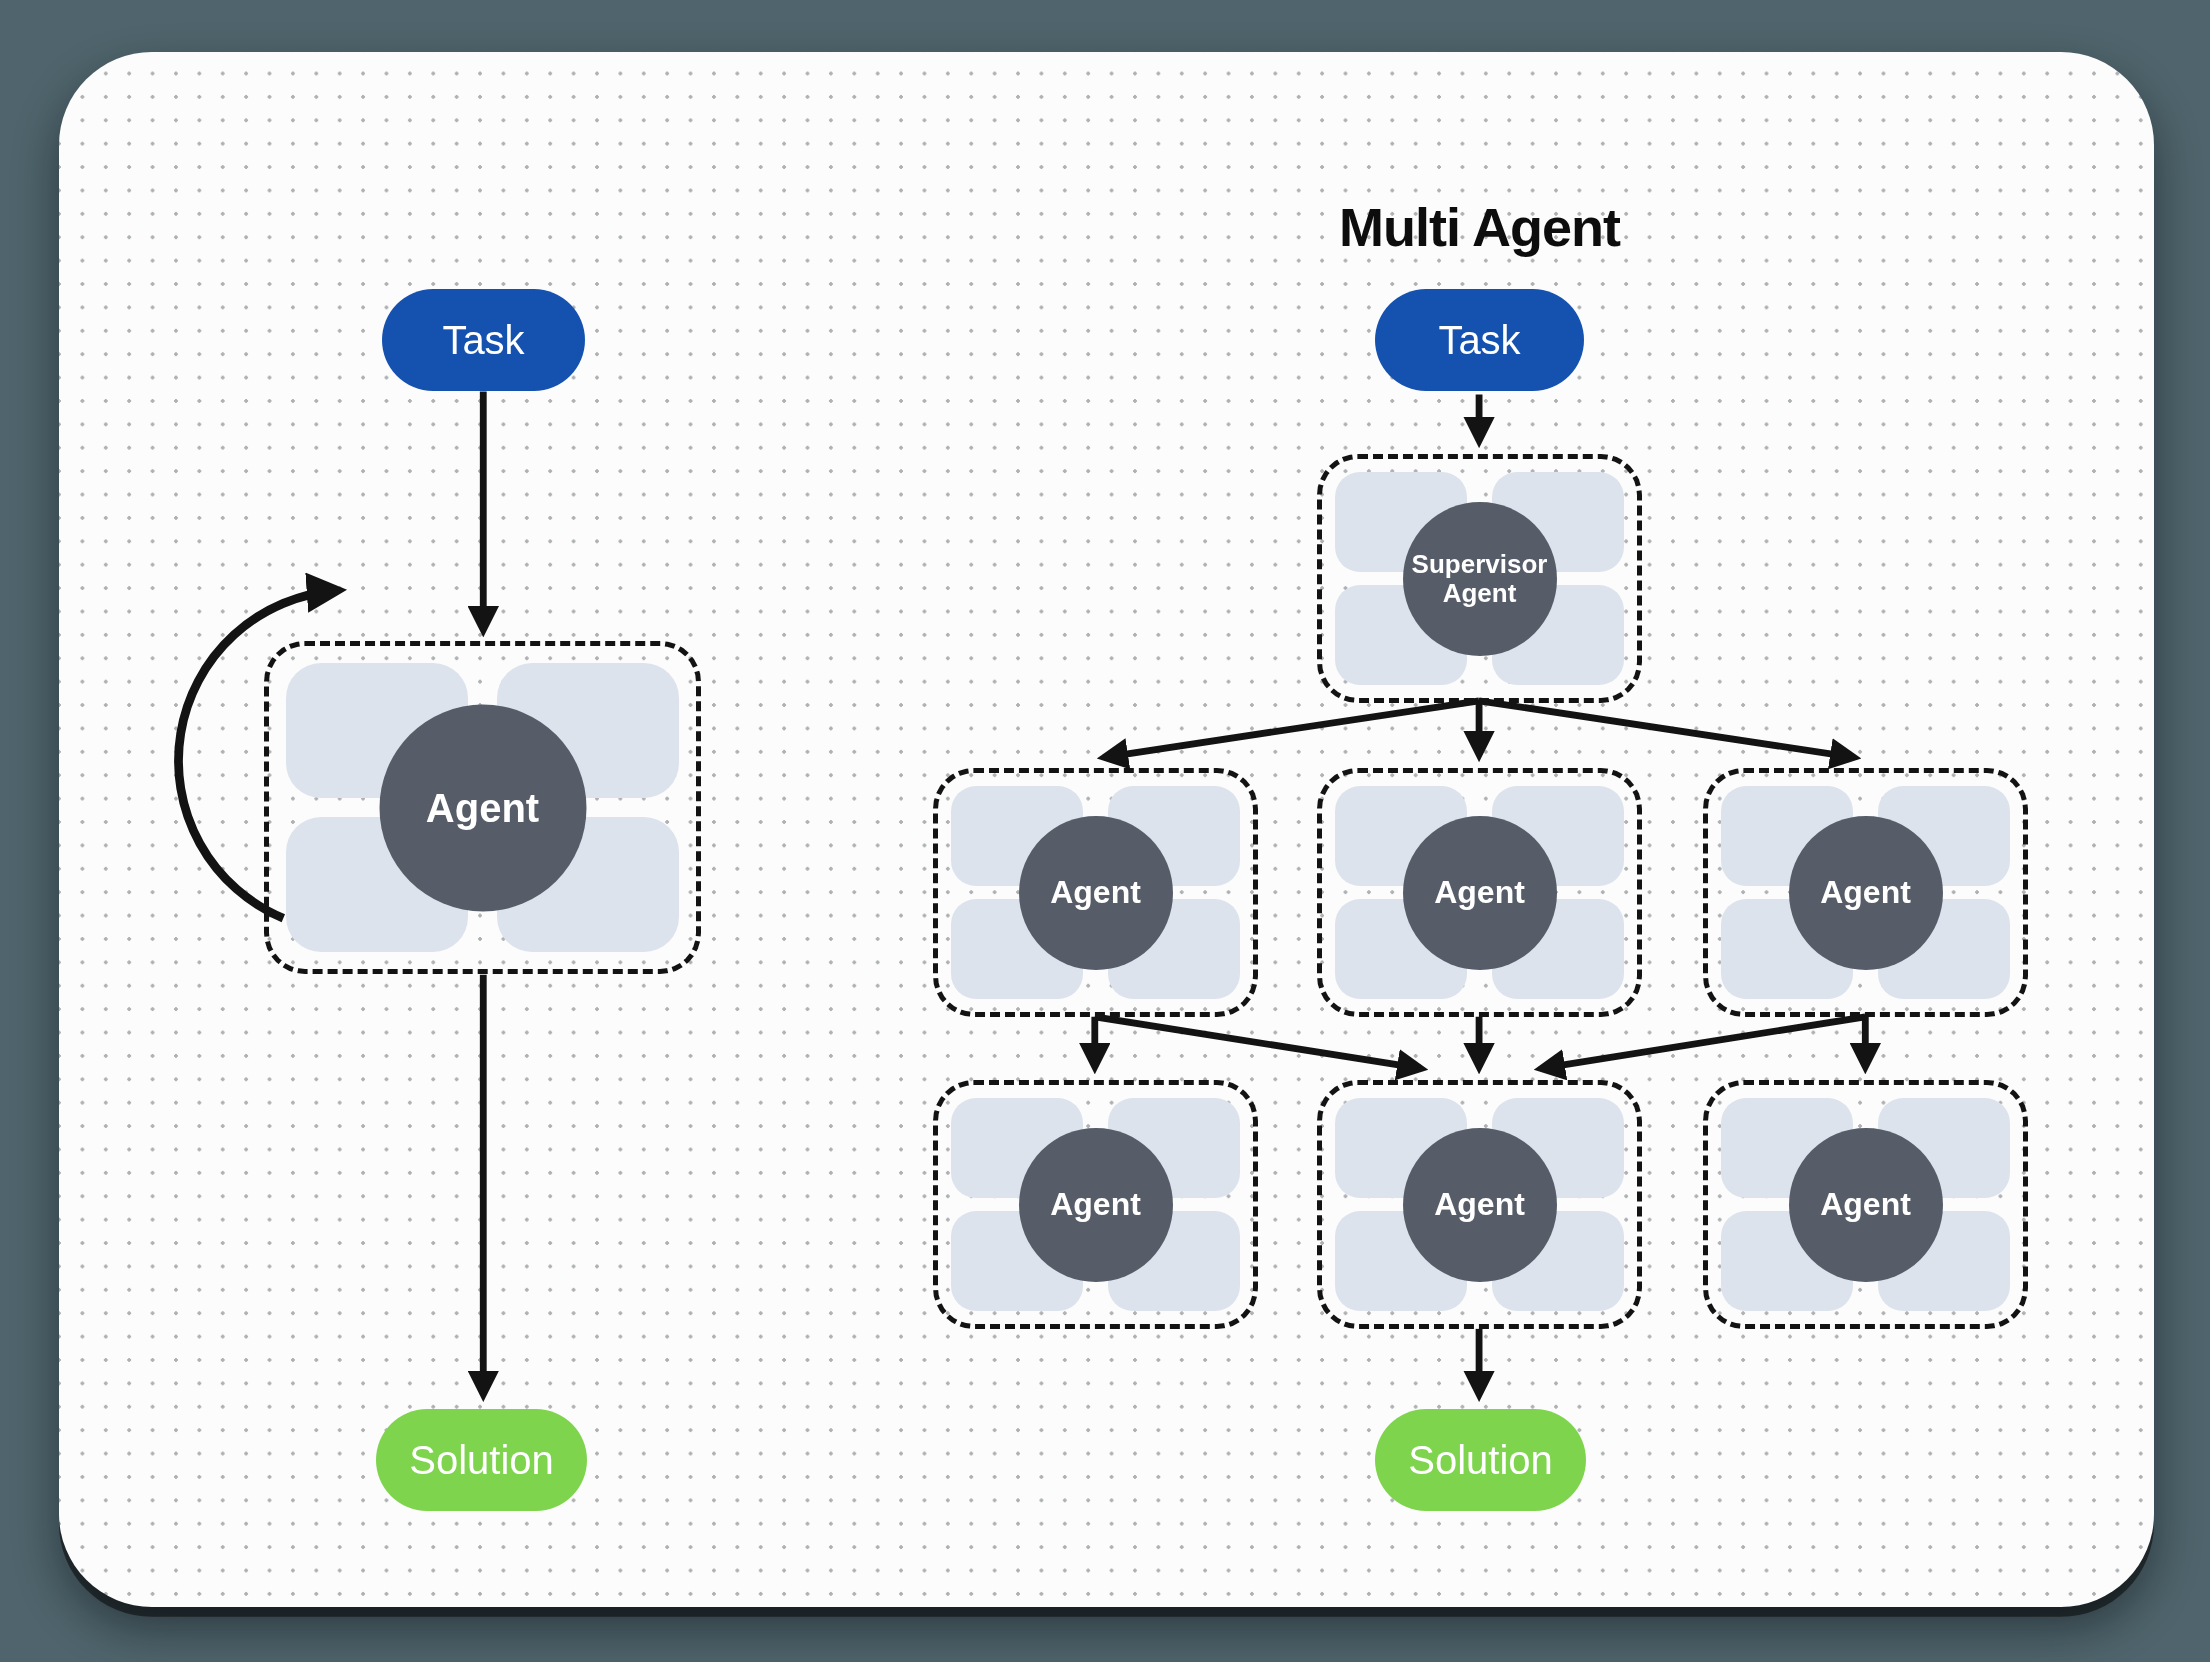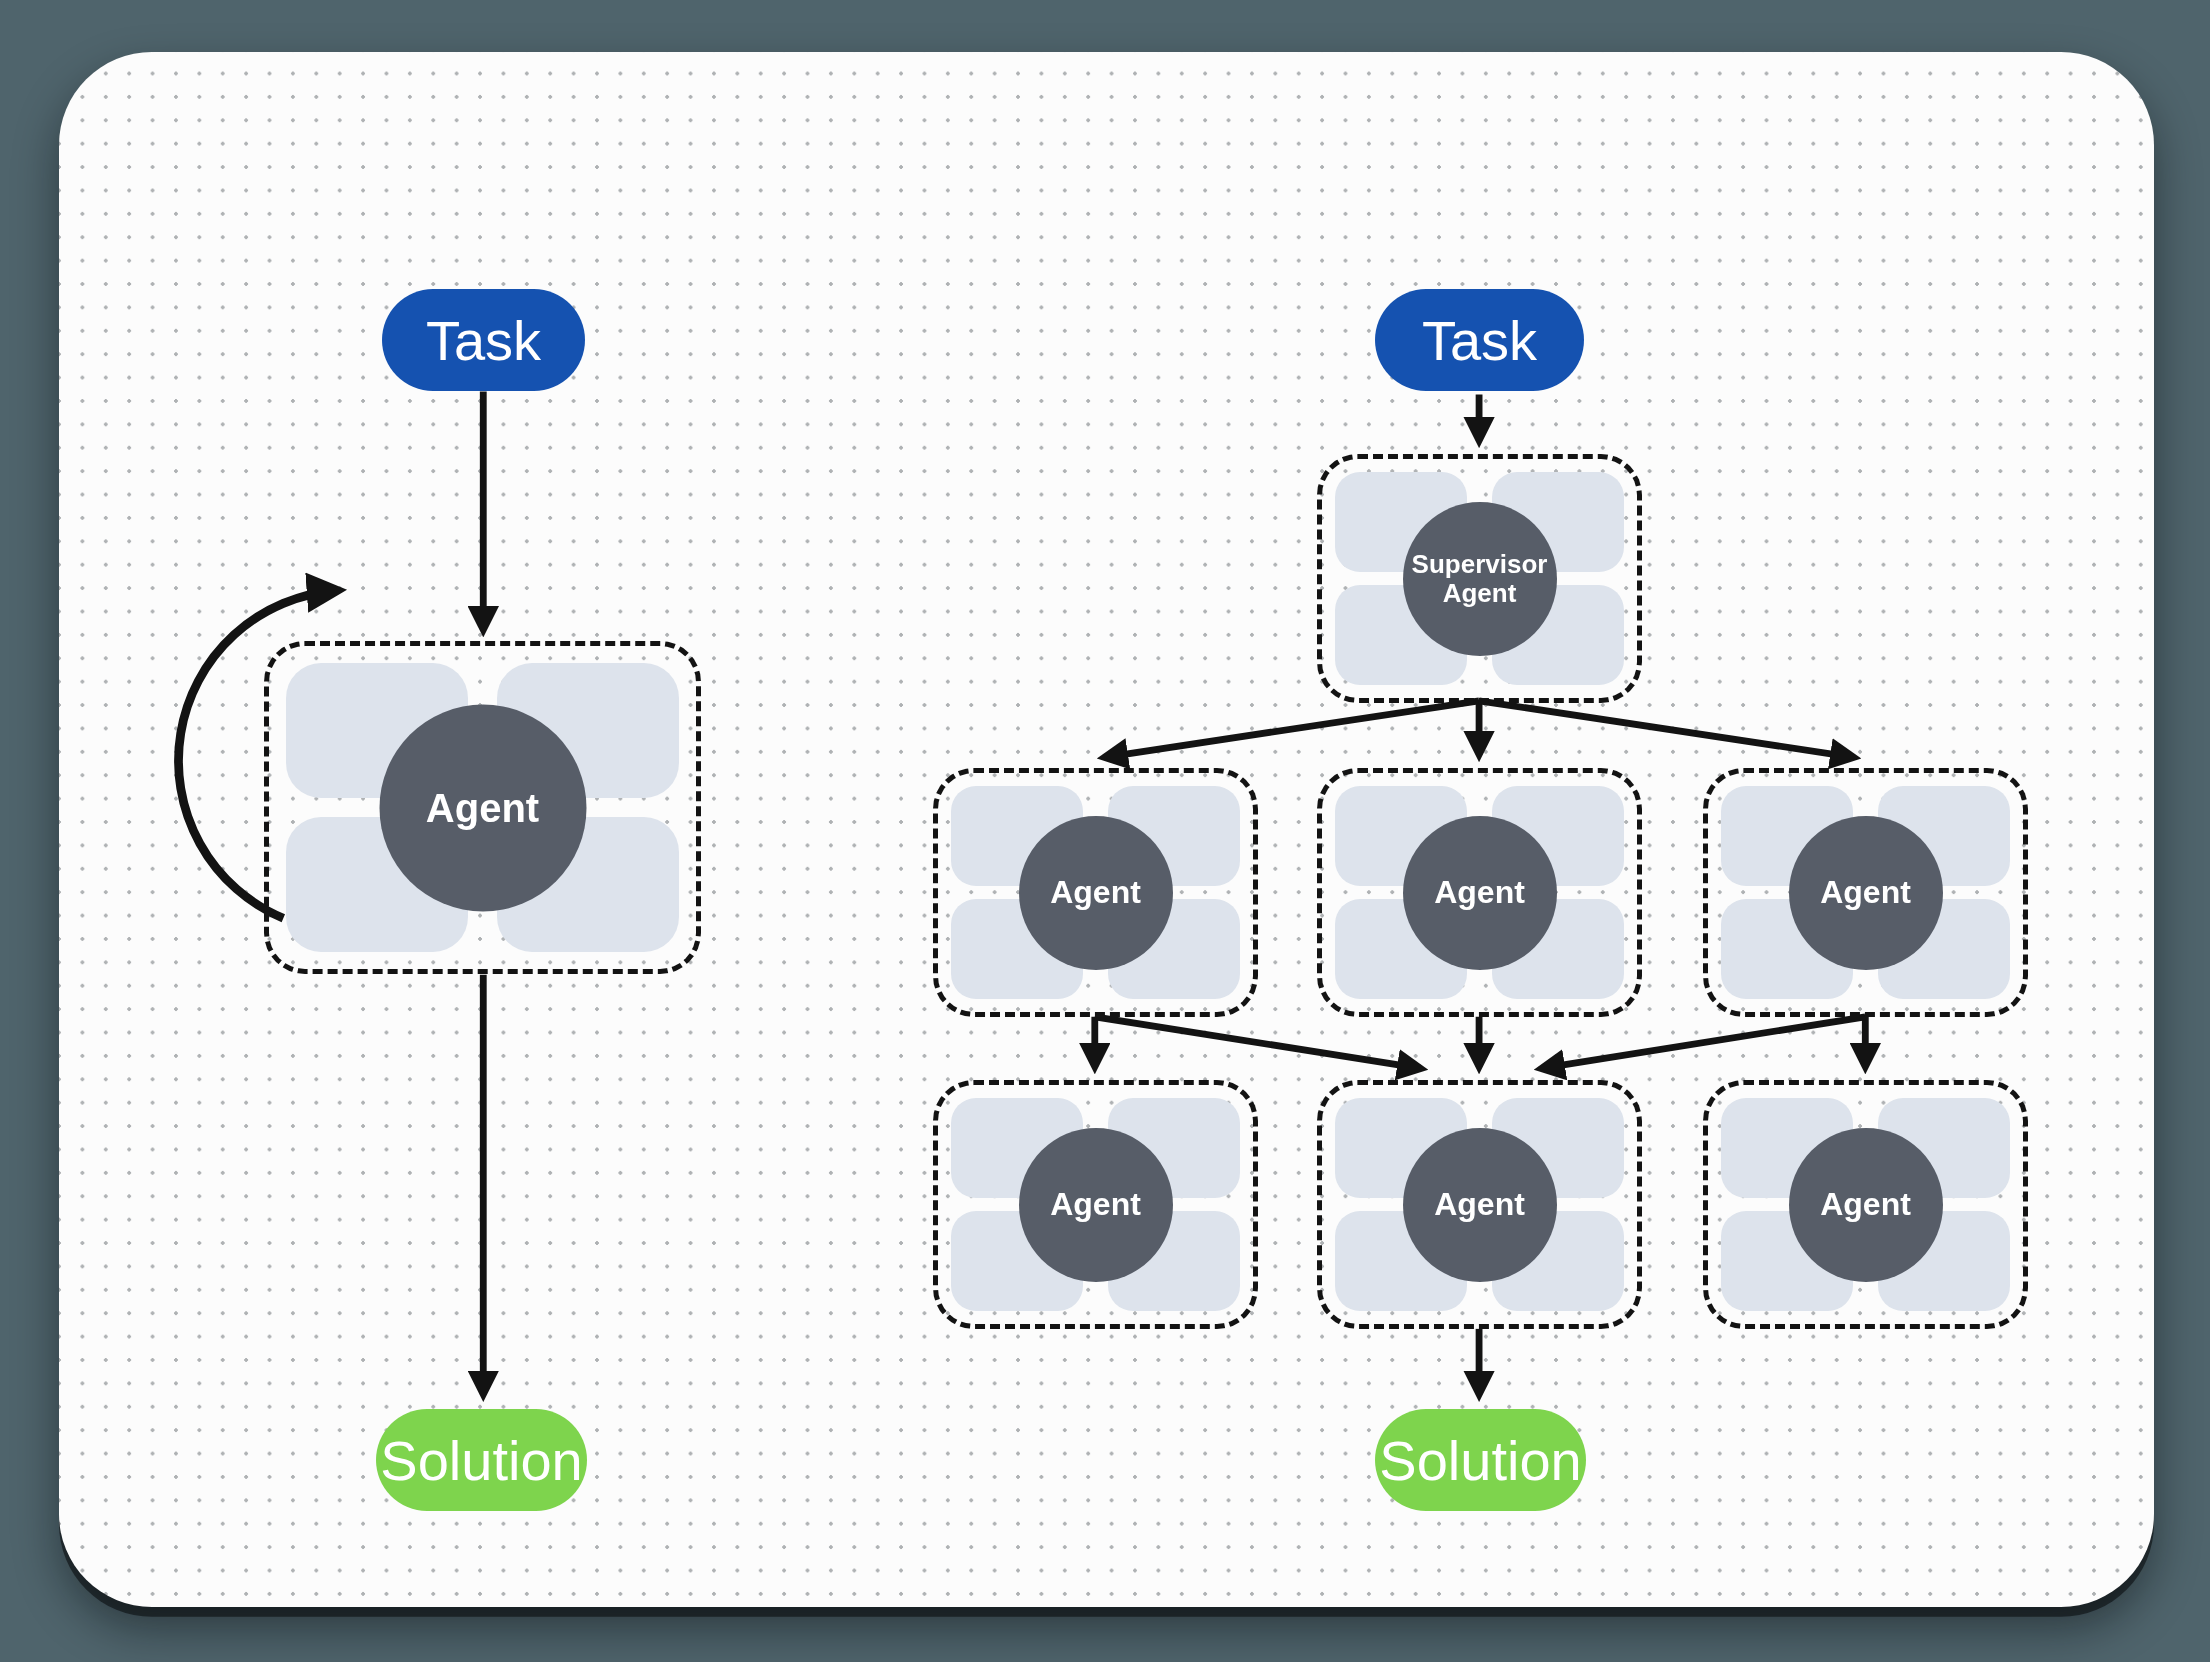--- a/index.html
+++ b/index.html
@@ -48,21 +48,21 @@
     color:var(--title-color);
   }
   .title-single{left:122px;}
   .title-multi{left:1118px;}
   .pill{
     position:absolute;
     height:102px;
     border-radius:52px;
     display:flex;align-items:center;justify-content:center;
     color:var(--node-text);
-    font-size:56px;
+    font-size:40px;
     font-weight:400;
   }
   .pill.task{background:var(--task-fill);}
   .pill.solution{background:var(--solution-fill);}
   .task-left{left:323px;top:237px;width:203px;}
   .task-right{left:1316px;top:237px;width:209px;}
   .solution-left{left:317px;top:1357px;width:211px;}
   .solution-right{left:1316px;top:1357px;width:211px;}
 
   .agent-node{
@@ -125,20 +125,21 @@
   }
   .arrow.loop{stroke-width:9;}
   .arrowhead{fill:var(--line-color);}
 </style>
 </head>
 <body>
 
 <div class="stage">
   <div class="card">
 
+    <div class="diagram-title title-multi">Multi Agent</div>
 
     <svg class="wires" viewBox="0 0 2148 1594">
       <defs>
         <marker id="ah" viewBox="0 0 10 10" refX="7.5" refY="5" markerWidth="4.6" markerHeight="4.6" orient="auto-start-reverse" markerUnits="strokeWidth">
           <path class="arrowhead" d="M0,0 L10,5 L0,10 z"></path>
         </marker>
       </defs>
 
       <path class="arrow" d="M435,348 L435,592" marker-end="url(#ah)"></path>
       <path class="arrow" d="M435,946 L435,1376" marker-end="url(#ah)"></path>

